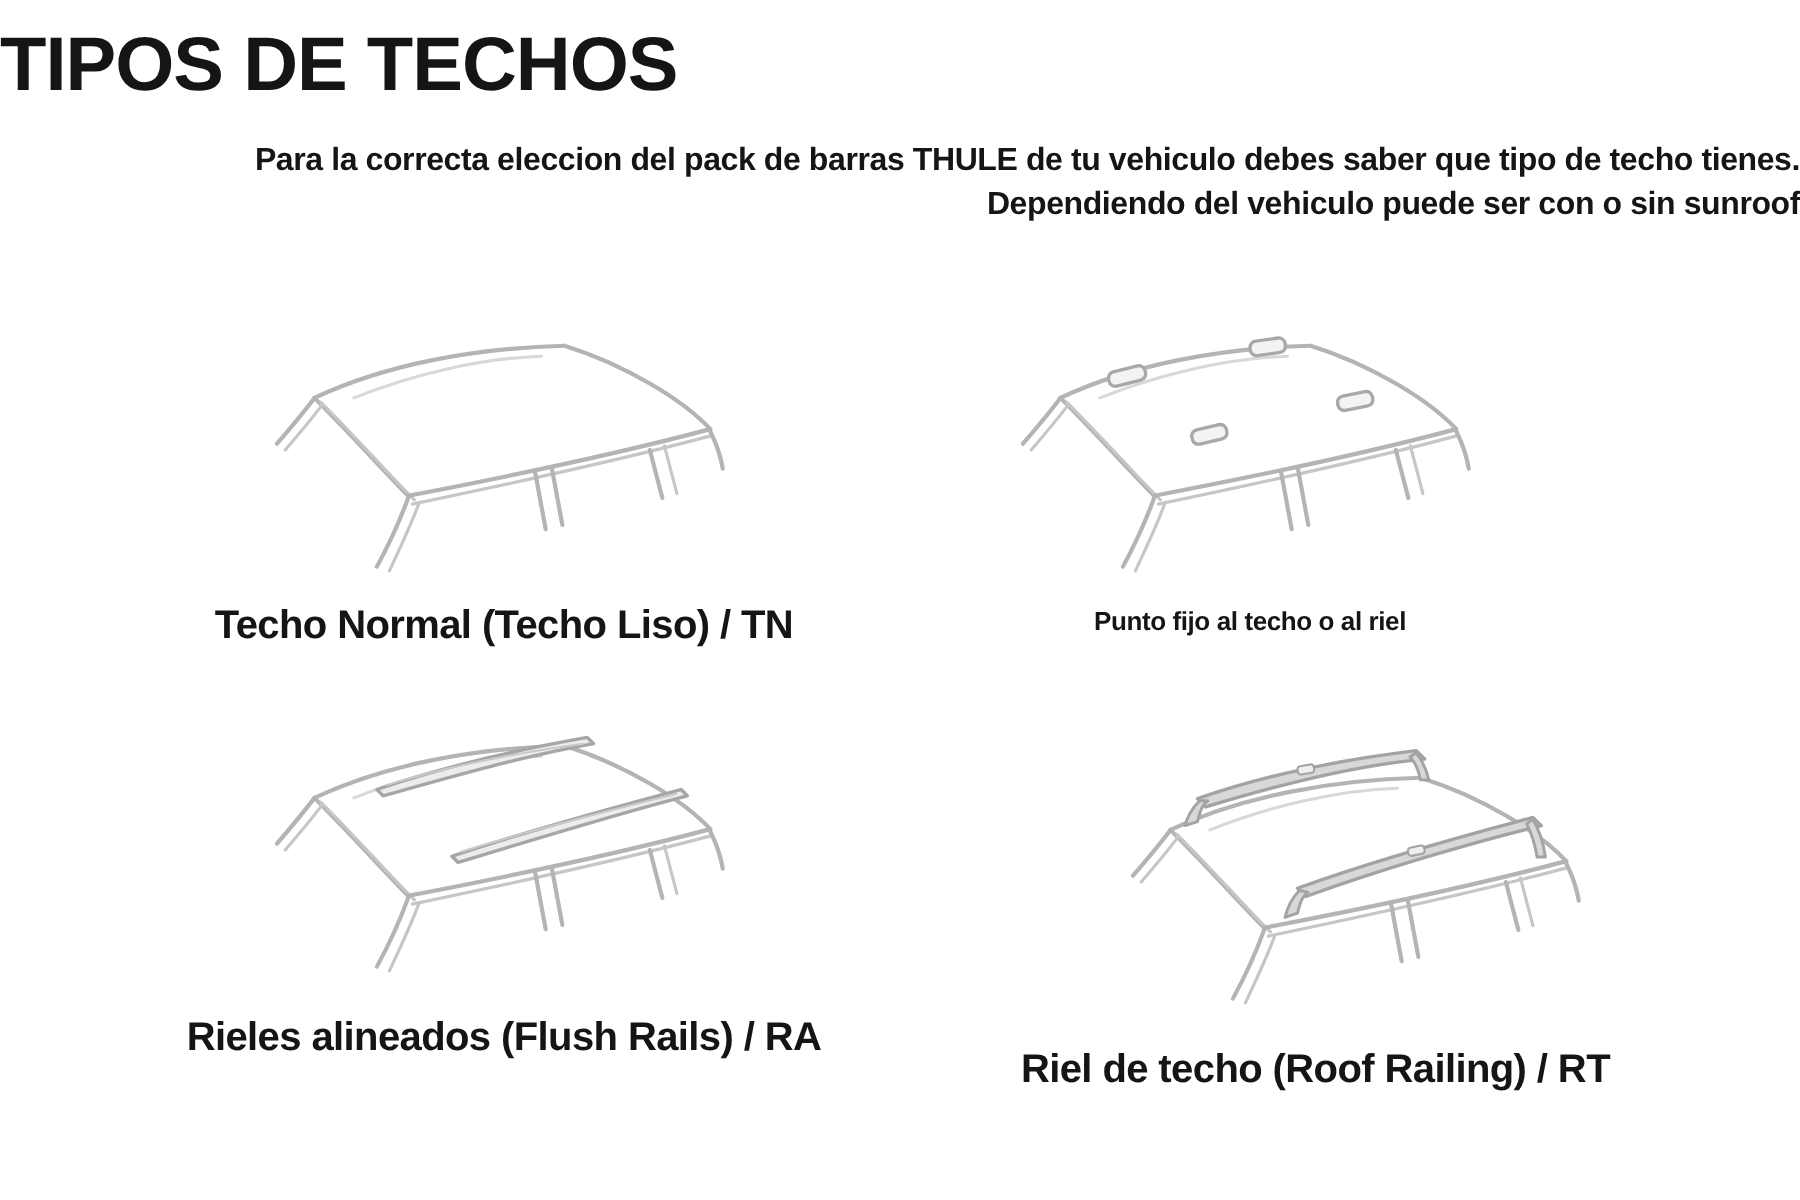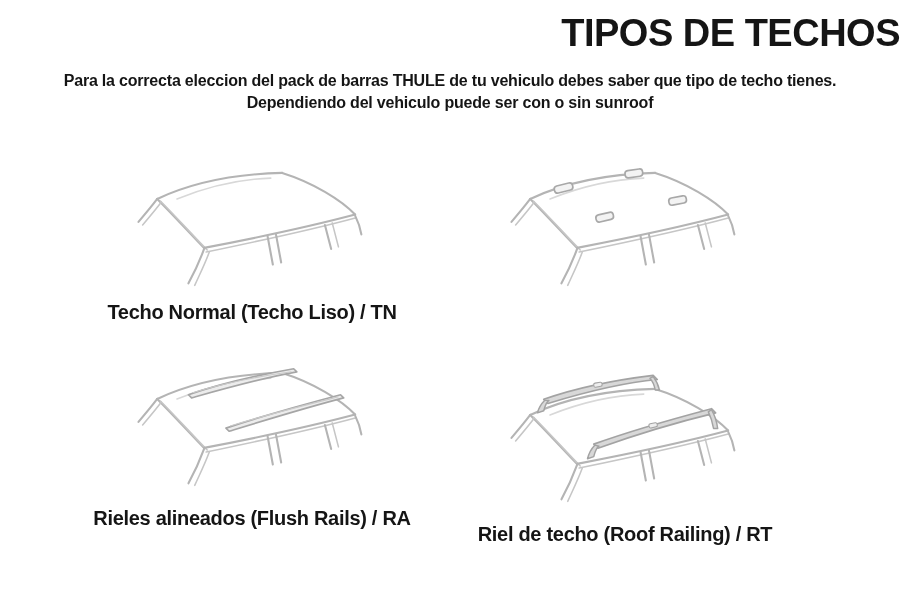--- a/index.html
+++ b/index.html
@@ -6,36 +6,36 @@
   body {
     width: 900px; height: 600px;
     background: #ffffff;
     font-family: "Liberation Sans", sans-serif;
     color: #151515;
     position: relative;
     overflow: hidden;
   }
   .page-title {
     position: absolute; top: 12px; left: 0; width: 900px;
-    text-align: right;
+    text-align: left;
     font-size: 38px; font-weight: bold; letter-spacing: -0.5px;
   }
   .intro {
     position: absolute; top: 70px; left: 0; width: 900px;
-    text-align: center;
+    text-align: right;
     font-size: 16px; font-weight: bold; letter-spacing: -0.2px;
     line-height: 21.5px;
   }
   .cell {
     position: absolute; width: 360px; text-align: center;
   }
   .cell-tl { left: 72px;  top: 155px; }
   .cell-tr { left: 445px; top: 155px; }
   .cell-bl { left: 72px;  top: 355px; }
-  .cell-br { left: 445px; top: 371px; }
+  .cell-br { left: 445px; top: 371px; text-align: right; }
   .illustration { width: 250px; height: 141px; display: inline-block; }
   .roof-label {
     font-size: 20px; font-weight: bold; letter-spacing: -0.3px;
     margin-top: 2px; line-height: 21px;
   }
   .cell-bl .roof-label, .cell-br .roof-label { margin-top: 8px; }
   .roof-sublabel {
     font-size: 13px; font-weight: bold; letter-spacing: -0.2px;
     margin-top: 2px; line-height: 16px;
   }
@@ -95,20 +95,21 @@
     <g transform="translate(6,12)">
       <use href="#base-roof"></use>
       <g fill="#f3f3f3" stroke="#a8a8a8" stroke-width="1.6">
         <rect x="46" y="16" width="18" height="7" rx="3" transform="rotate(-14 55 19.5)"></rect>
         <rect x="114" y="2" width="17" height="7" rx="3" transform="rotate(-8 122.5 5.5)"></rect>
         <rect x="86" y="44" width="17" height="7" rx="3" transform="rotate(-13 94.5 47.5)"></rect>
         <rect x="156" y="28" width="17" height="7" rx="3" transform="rotate(-11 164.5 31.5)"></rect>
       </g>
     </g>
   </svg>
+  <div class="roof-sublabel">Punto fijo al techo o al riel</div>
 </div>
 
 <div class="cell cell-bl">
   <svg class="illustration" viewBox="0 0 240 135">
     <g transform="translate(6,12)">
       <use href="#base-roof"></use>
       <g>
         <path d="M53,26 C85,15 120,7 154,1 L157,4 C123,10 88,20 56,29 Z" fill="#ececec" stroke="#a6a6a6" stroke-width="1.6" stroke-linejoin="round"></path>
         <path d="M57,24 C90,14 122,8 152,4" fill="none" stroke="#c9c9c9" stroke-width="1"></path>
         <path d="M89,58 C125,46 165,35 199,26 L202,29 C167,38 128,50 92,61 Z" fill="#ececec" stroke="#a6a6a6" stroke-width="1.6" stroke-linejoin="round"></path>

